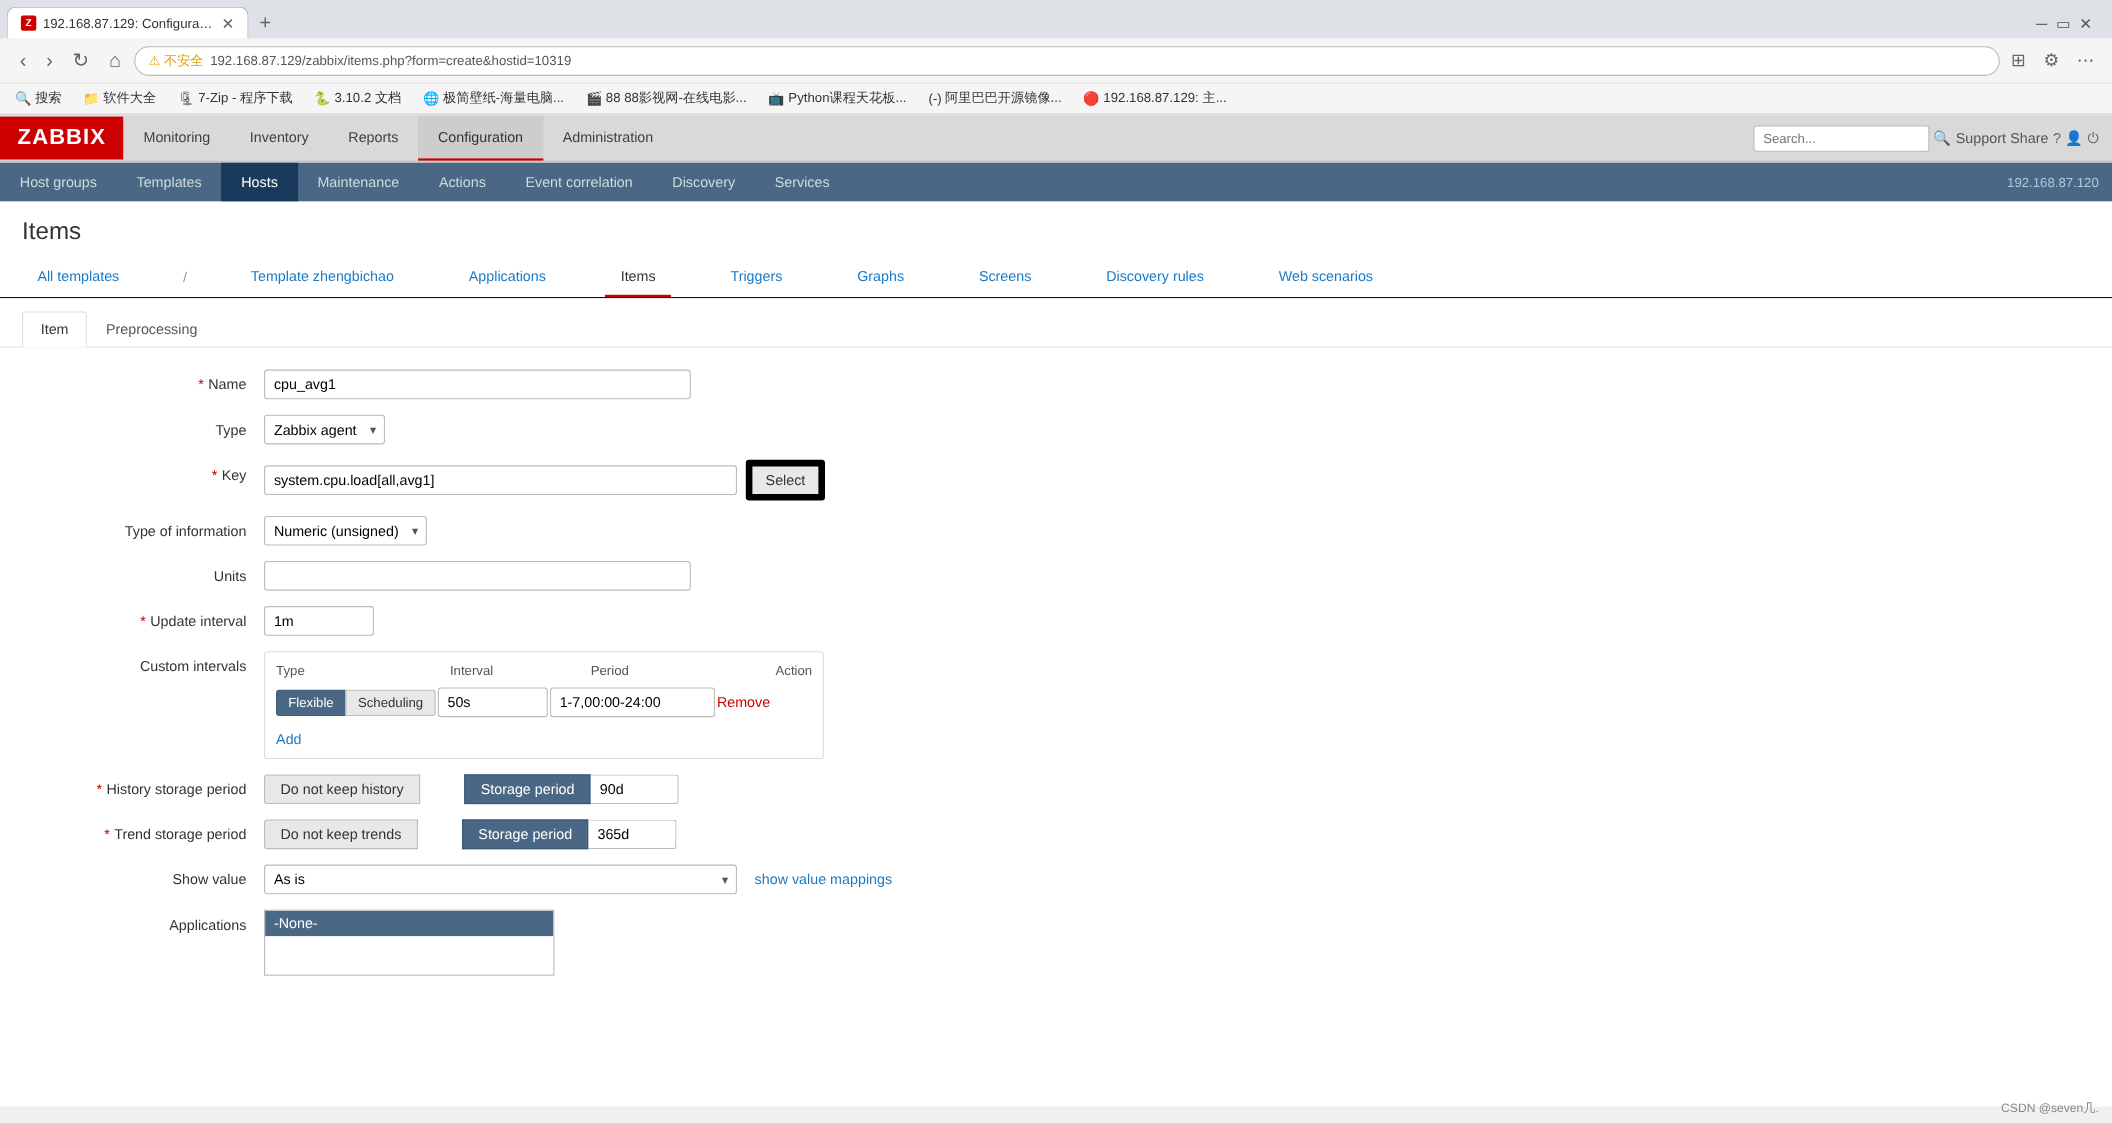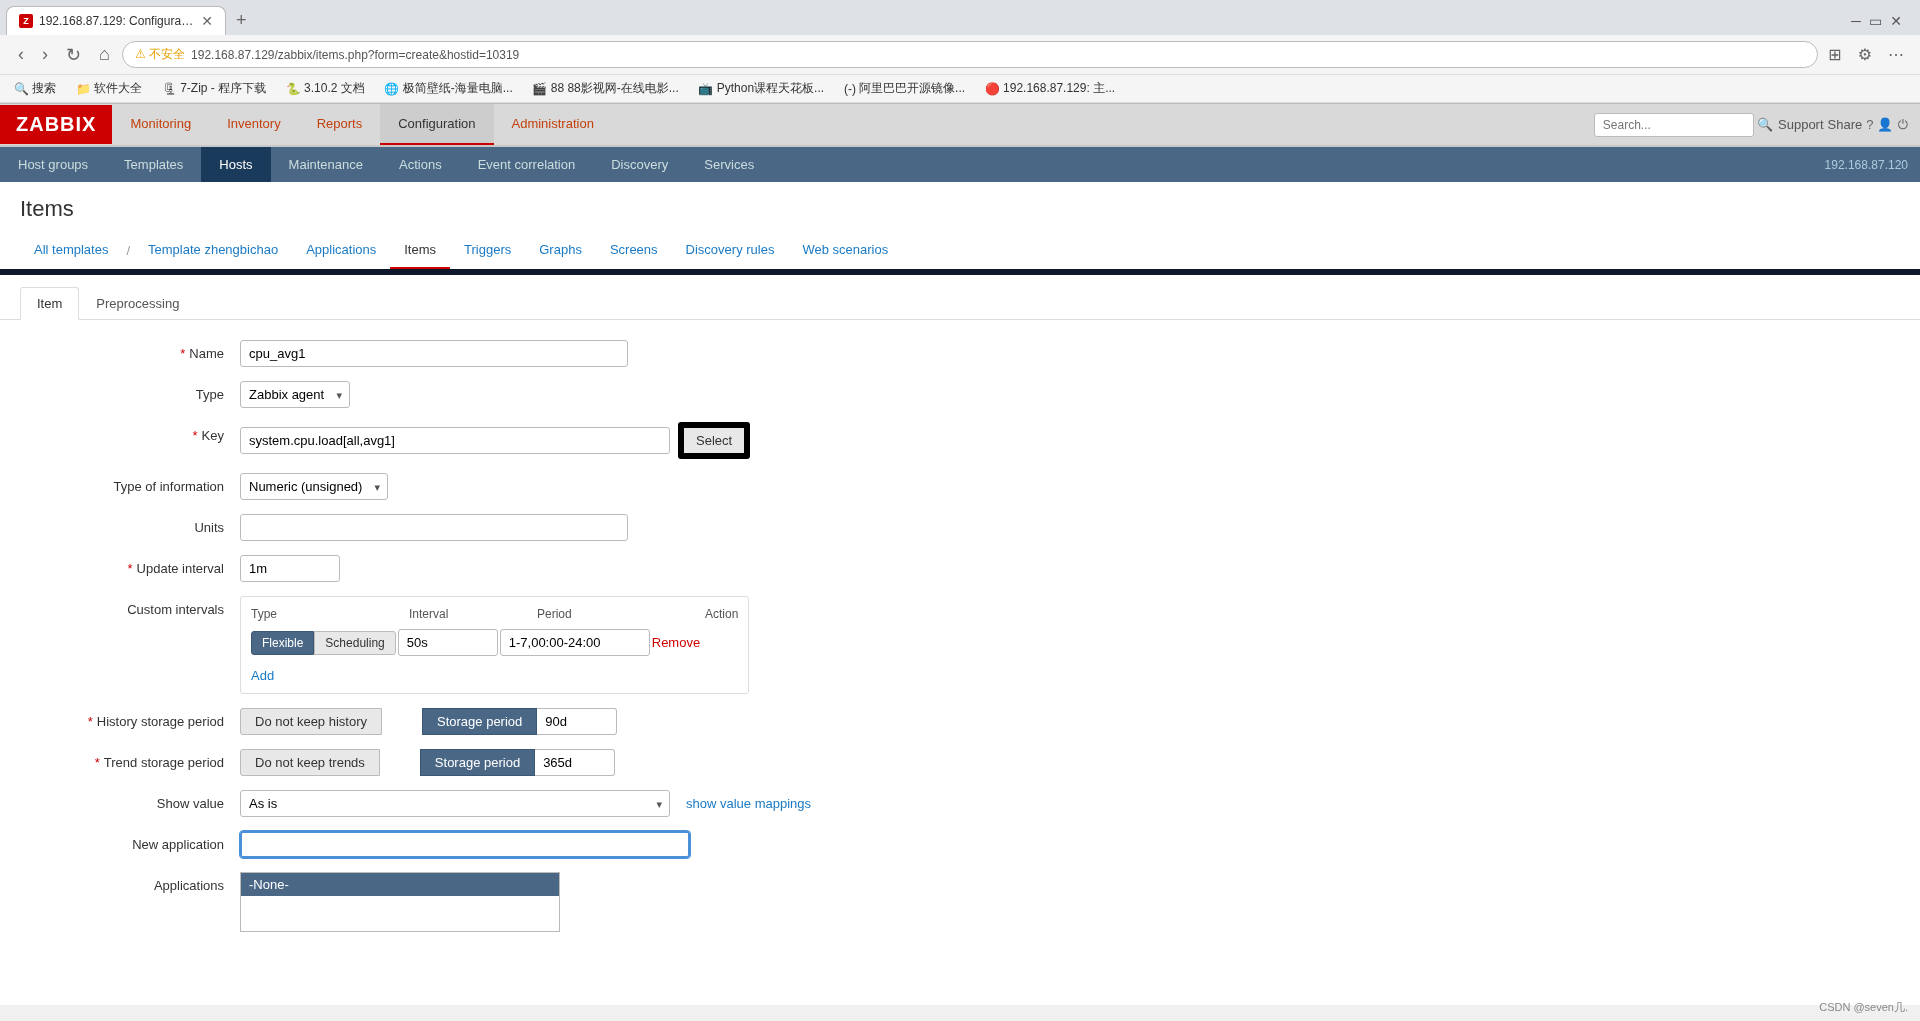--- a/index.html
+++ b/index.html
@@ -25,33 +25,33 @@
     .bookmarks-bar { display: flex; align-items: center; padding: 3px 8px; background: #f5f5f5; border-bottom: 1px solid #ddd; gap: 8px; font-size: 12px; overflow: hidden; }
     .bookmark-item { display: flex; align-items: center; gap: 3px; padding: 2px 6px; border-radius: 3px; cursor: pointer; white-space: nowrap; color: #333; }
 
     
     .app { background: #fff; min-height: calc(100vh - 120px); }
 
     
     .top-nav { background: #d9d9d9; border-bottom: 2px solid #c8c8c8; display: flex; align-items: center; padding: 0 0; }
     .logo { background: #c00; color: #fff; font-weight: bold; font-size: 20px; padding: 8px 16px; letter-spacing: 1px; }
     .main-nav { display: flex; }
-    .main-nav-item { padding: 12px 18px; color: #c2410c; cursor: pointer; font-size: 13px; border-bottom: 2px solid transparent; }
+    .main-nav-item { padding: 12px 18px; color: #404040; cursor: pointer; font-size: 13px; border-bottom: 2px solid transparent; }
     .main-nav-item.active { color: #333; border-bottom: 2px solid #c00; background: rgba(0,0,0,0.05); }
     .nav-right { margin-left: auto; display: flex; align-items: center; gap: 4px; padding-right: 12px; justify-content: flex-end; }
     .search-box { background: #fff; border: 1px solid #bbb; border-radius: 3px; padding: 4px 8px; font-size: 12px; width: 160px; }
 
     
     .sub-nav { background: #4a6785; display: flex; align-items: center; }
     .sub-nav-item { padding: 10px 18px; color: #cdd; cursor: pointer; font-size: 13px; }
     .sub-nav-item.active { background: #1a3a5c; color: #fff; }
     .sub-nav-right { margin-left: auto; padding-right: 12px; color: #acd; font-size: 12px; }
 
     
-    .tab-nav { display: flex; align-items: center; padding: 0 20px; border-bottom: 6px solid #0f172a; }
+    .tab-nav { display: flex; align-items: center; padding: 0 20px; border-bottom: 1px solid #0f172a; gap: 40px; }
     .tab-nav-item { padding: 10px 14px; color: #1a7ac4; cursor: pointer; font-size: 13px; border-bottom: 2px solid transparent; }
     .tab-nav-item.active { color: #333; border-bottom: 2px solid #c00; font-weight: normal; }
     .tab-nav-separator { color: #999; margin: 0 4px; }
 
     
     .form-tabs { display: flex; padding: 12px 20px 0; border-bottom: 1px solid #ddd; }
     .form-tab { padding: 8px 16px; cursor: pointer; font-size: 13px; color: #555; border: 1px solid transparent; border-bottom: none; border-radius: 3px 3px 0 0; }
     .form-tab.active { background: #fff; border-color: #ddd; color: #333; margin-bottom: -1px; z-index: 1; border-bottom: 1px solid #fff; }
 
     
@@ -95,21 +95,21 @@
     .storage-btn:not(.active) { background: #e8e8e8; color: #333; }
     .storage-input { border: 1px solid #bbb; border-left: none; border-radius: 0 3px 3px 0; padding: 5px 8px; font-size: 13px; width: 80px; }
 
     
     .show-value-link { color: #1a7ac4; cursor: pointer; font-size: 13px; margin-left: 8px; }
 
     
     .app-select { border: 1px solid #4a90d9; padding: 4px 8px; font-size: 13px; width: 300px; background: #fff; outline: 1px solid #4a90d9; }
 
     
-    .apps-list { border: 1px solid #bbb; width: 320px; height: 60px; overflow-y: auto; }
+    .apps-list { border: 1px solid #bbb; width: 264px; height: 60px; overflow-y: auto; }
     .apps-list-item { padding: 4px 8px; background: #4a6785; color: #fff; font-size: 13px; }
 
     .page-title { font-size: 22px; color: #333; padding: 14px 20px 10px; }
   </style>
 </head>
 <body>
 
 <div class="browser-chrome">
   <div class="tab-bar">
     <div class="browser-tab">
@@ -314,26 +314,20 @@
       <div class="form-field">
         <div class="select-wrapper">
           <select class="form-select" style="width:430px;">
             <option>As is</option>
           </select>
         </div>
         <a class="show-value-link">show value mappings</a>
       </div>
     </div>
 
-    <div class="form-row">
-      <div class="form-label">New application</div>
-      <div class="form-field">
-        <input class="form-input app-select" type="text" style="width: 450px; border: 2px solid rgb(74, 144, 217);">
-      </div>
-    </div>
 
     <div class="form-row">
       <div class="form-label">Applications</div>
       <div class="form-field">
         <div class="apps-list">
           <div class="apps-list-item">-None-</div>
         </div>
       </div>
     </div>
 

